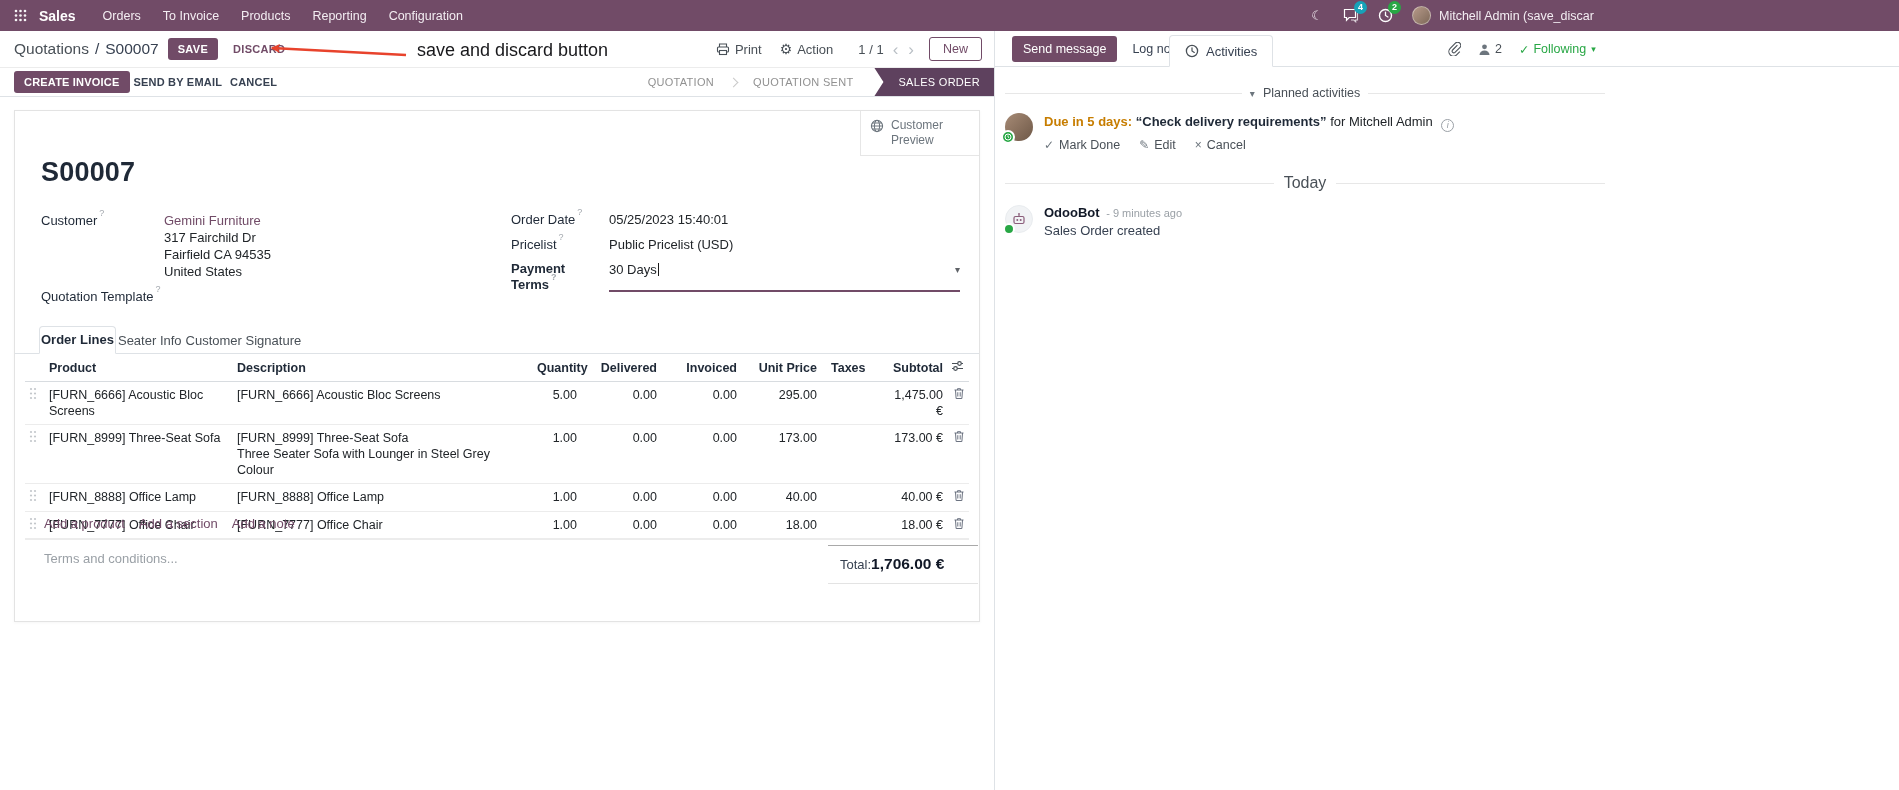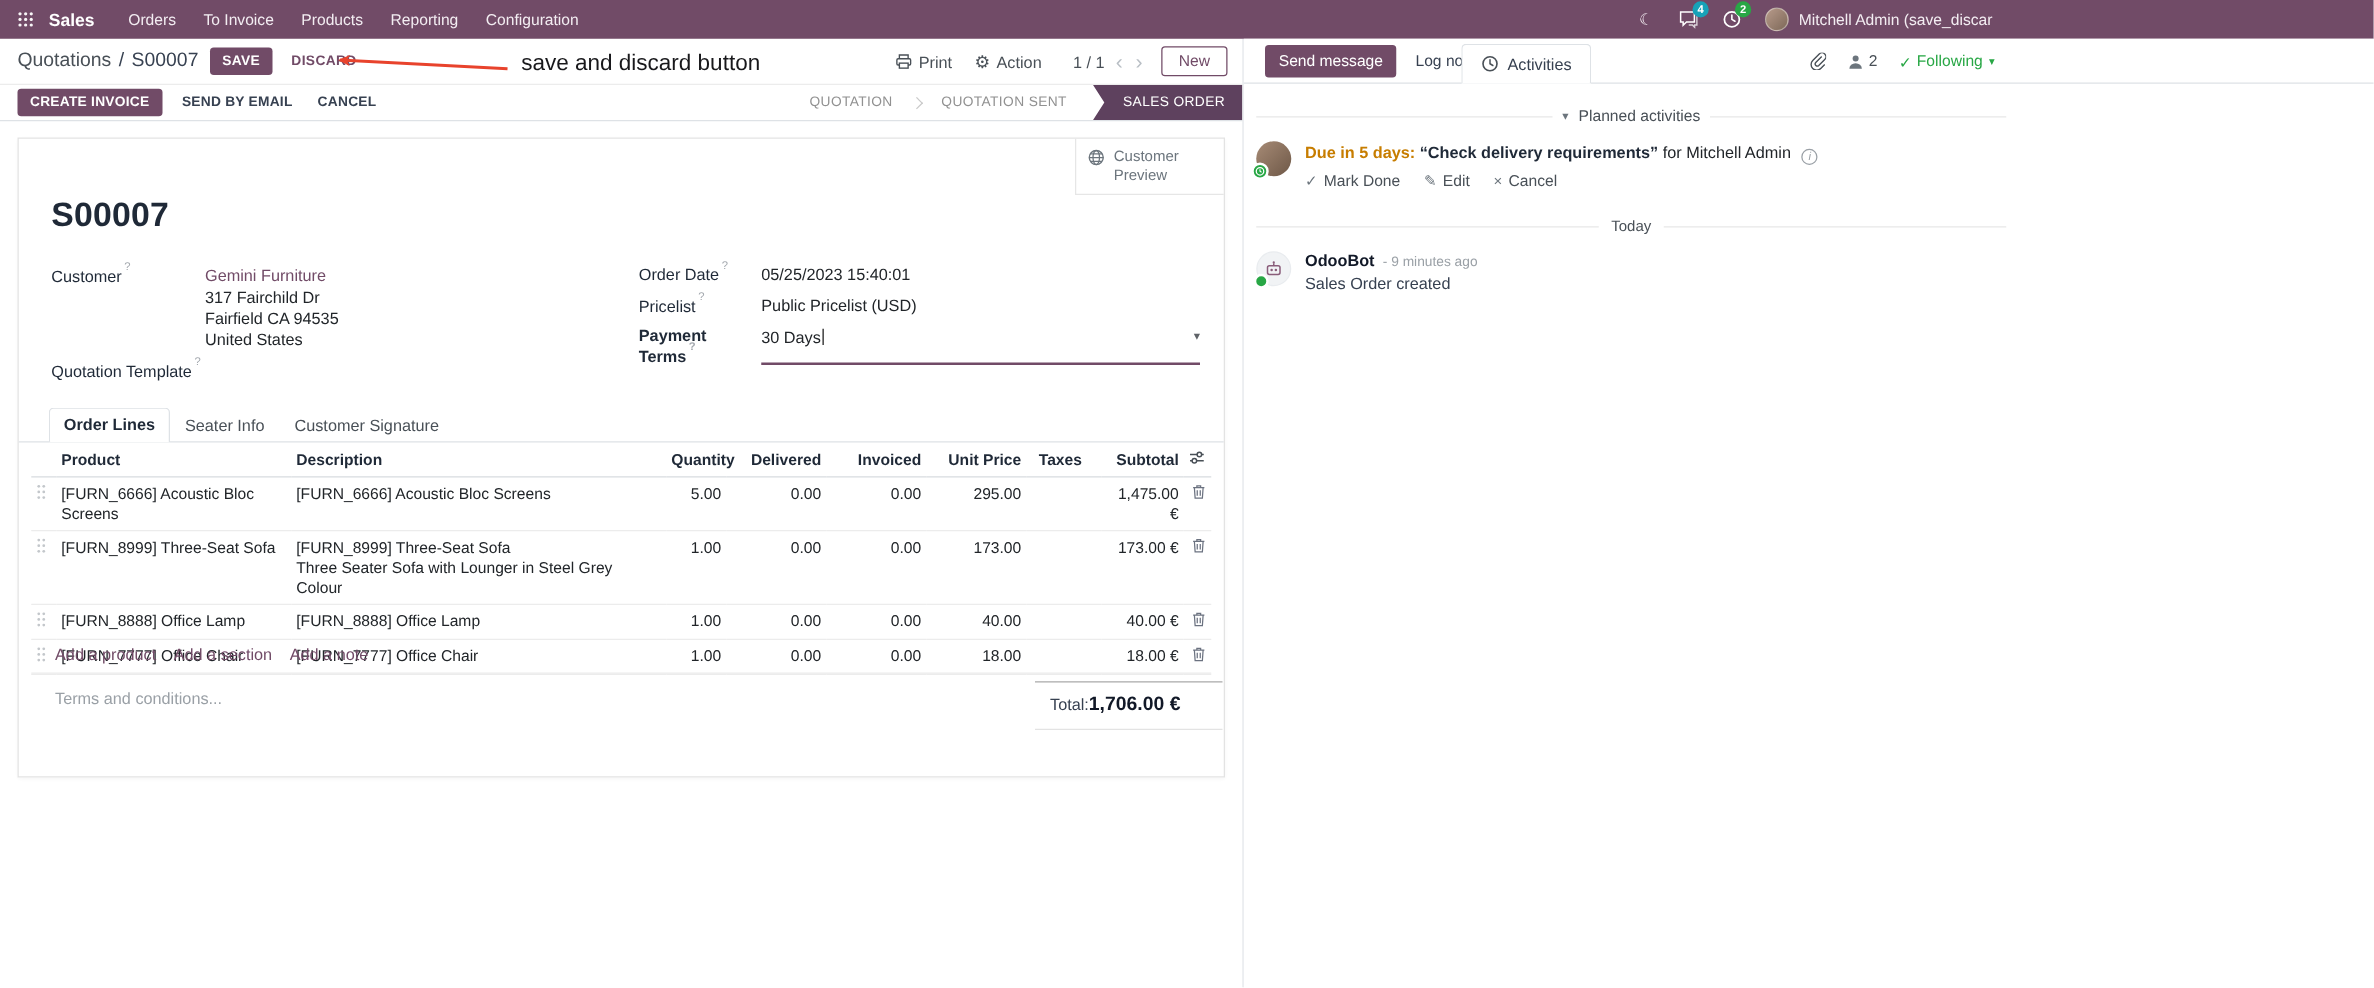--- a/index.html
+++ b/index.html
@@ -34,21 +34,21 @@
 .annotation{position:absolute;left:262px;top:9px;display:flex;align-items:center}
 .annotation-text{margin-left:7px;font-size:18px;color:#18181b}
 .cp-right{display:flex;align-items:center;color:#495057}
 .cp-btn{display:flex;align-items:center;gap:5px;padding:4px 9px;font-size:13px;cursor:pointer}
 .gear-glyph{font-size:14px;line-height:1}
 .pager-value{margin:0 4px 0 16px;font-size:13px}
 .pager-arrow{color:#b9bfc5;font-size:17px;padding:0 5px;line-height:1;cursor:pointer}
 .btn-new{margin-left:10px;background:#fff;border:1px solid #714B67;color:#714B67;border-radius:3px;font-size:12.5px;padding:4px 13px}
 
 .statusbar{height:30px;flex:0 0 30px;border-top:1px solid #ececec;border-bottom:1px solid #dee2e6;display:flex;align-items:stretch;justify-content:space-between;padding-left:14px}
-.sb-left{display:flex;align-items:center;gap:12px}
+.sb-left{display:flex;align-items:center;gap:0}
 .btn-create{background:#714B67;color:#fff;border:none;border-radius:3px;font-size:11px;font-weight:700;padding:5px 10px;letter-spacing:.2px}
 .btn-flat{background:none;border:none;color:#374151;font-size:11px;font-weight:700;letter-spacing:.2px;padding:5px 4px}
 .pipeline{display:flex;align-items:stretch}
 .step{display:flex;align-items:center;padding:0 15px;font-size:11px;font-weight:400;color:#919191;letter-spacing:.3px;cursor:pointer}
 .chev-sep{width:7px;height:7px;border-top:1px solid #c9c9c9;border-right:1px solid #c9c9c9;transform:rotate(45deg);align-self:center;margin:0 1px}
 .step-active{background:#5e415e;color:#fff;padding:0 14px 0 24px;clip-path:polygon(0 0,100% 0,100% 100%,0 100%,9px 50%);margin-left:6px}
 
 .content{flex:1;padding:13px 14px 0}
 .sheet{position:relative;height:512px;background:#fff;border:1px solid #e3e3e3;box-shadow:0 1px 3px rgba(0,0,0,.04)}
 .customer-preview{position:absolute;top:0;right:0;width:119px;border-left:1px solid #e6e6e6;border-bottom:1px solid #e6e6e6;padding:7px 9px;display:flex;gap:7px;color:#6c757d;font-size:12px;line-height:1.25;cursor:pointer}
@@ -61,21 +61,21 @@
 .flabel-bold{font-weight:700}
 .help-sup{font-size:9px;color:#a3a8ae;margin-left:2px;position:relative;top:-4px}
 .fvalue{color:#212529;line-height:17px}
 .addr-line{line-height:17px}
 .link-purple{color:#714B67;cursor:pointer}
 .payment-input{flex:1;display:flex;align-items:center;border-bottom:2px solid #714B67;padding-bottom:12px;cursor:text}
 .text-cursor{display:inline-block;width:1px;height:13px;background:#1a1a1a;margin-left:1px}
 .input-caret{margin-left:auto;color:#5f6368;font-size:10px}
 
 .tabs{position:absolute;left:0;right:0;top:214px;display:flex;align-items:flex-end;padding-left:24px;border-bottom:1px solid #dee2e6;height:29px}
-.tab{padding:5px 11px 6px;font-size:13px;color:#495057;cursor:pointer;border:1px solid transparent;border-bottom:none;margin-bottom:-1px}
+.tab{padding:5px 1px 6px;font-size:13px;color:#495057;cursor:pointer;border:1px solid transparent;border-bottom:none;margin-bottom:-1px}
 .tab-active{background:#fff;border-color:#dee2e6;border-bottom:1px solid #fff;border-radius:4px 4px 0 0;color:#1f2937;font-weight:700}
 
 .olines{position:absolute;left:10px;top:243px;width:944px;border-collapse:collapse;table-layout:fixed}
 .olines th{font-size:12.5px;font-weight:700;color:#1f2937;text-align:left;padding:6px 4px;border-bottom:1px solid #d8dce0}
 .olines td{font-size:12.5px;color:#212529;padding:5px 4px;border-bottom:1px solid #ececec;vertical-align:top;line-height:16px}
 .c-num,th.c-num{text-align:right}
 .cell-blue{color:#2671d9}
 .handle-cell{padding-top:7px}
 .trash-cell{text-align:right;padding-right:6px;cursor:pointer}
 .opt-icon{text-align:right;padding-right:4px;cursor:pointer}
@@ -106,21 +106,21 @@
 .avatar-photo{background:linear-gradient(135deg,#a78b76,#6e5847)}
 .av-badge{position:absolute;left:-4px;bottom:-3px;width:14px;height:14px;border-radius:50%;background:#28a745;border:2px solid #fff;display:flex;align-items:center;justify-content:center}
 .aline1{line-height:17px}
 .due{color:#c77d00;font-weight:700}
 .summary{font-weight:700;color:#1f2937}
 .afor{color:#212529}
 .info-circle{display:inline-flex;width:13px;height:13px;border:1px solid #9aa0a6;border-radius:50%;color:#9aa0a6;font-size:9px;font-style:italic;align-items:center;justify-content:center;margin-left:5px;vertical-align:-2px;cursor:pointer}
 .aactions{display:flex;gap:19px;margin-top:6px;color:#495057;font-size:12.5px}
 .aaction{display:flex;align-items:center;gap:5px;cursor:pointer}
 .icon-glyph{font-size:12px;color:#6c757d;line-height:1}
-.day-sep{width:600px;margin:22px 0 0 10px;display:flex;align-items:center;gap:10px;color:#495057;font-size:12px}
+.day-sep{width:600px;margin:22px 0 0 10px;display:flex;align-items:center;gap:10px;color:#495057;font-size:16px}
 .day-sep::before,.day-sep::after{content:"";flex:1;border-top:1px solid #e7e7e7}
 .message{display:flex;gap:11px;margin:13px 0 0 10px;width:600px}
 .avatar-bot{background:#f1f3f5;border:1px solid #e9ecef;display:flex;align-items:center;justify-content:center}
 .bot-badge{position:absolute;left:-3px;bottom:-3px;width:12px;height:12px;border-radius:50%;background:#28a745;border:2px solid #fff}
 .m-author{font-weight:700;color:#111827}
 .m-time{color:#9aa0a6;font-size:11px;margin-left:3px}
 .m-text{margin-top:3px;color:#374151}
 </style>
 </head>
 <body>

